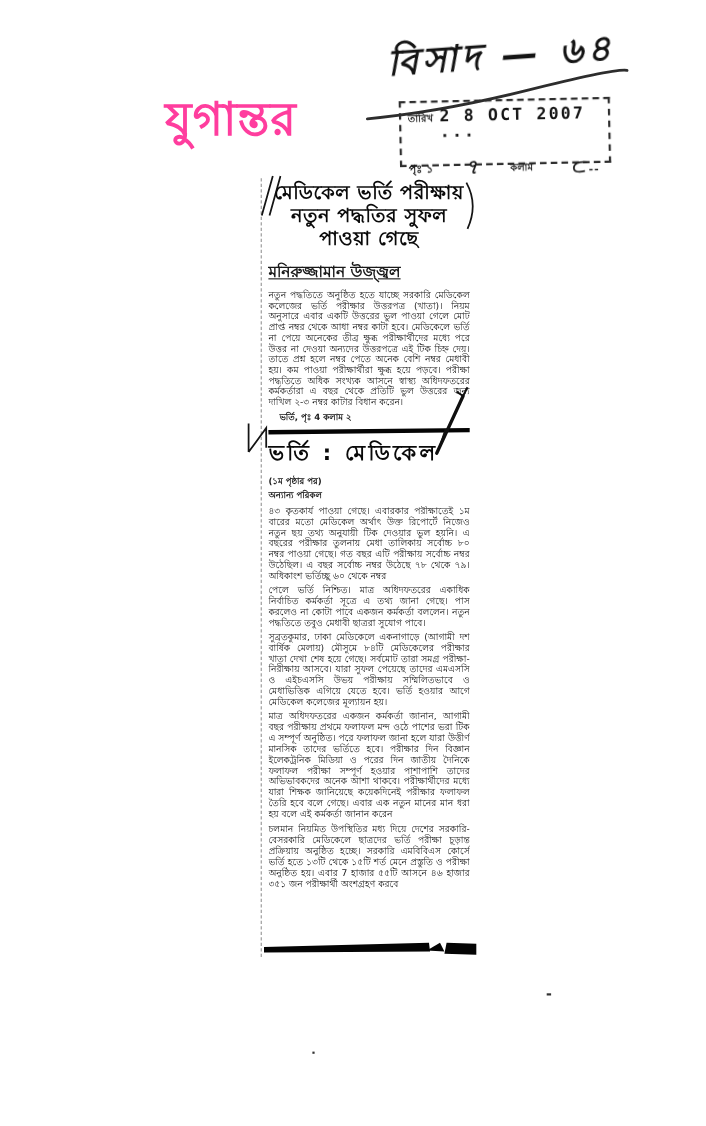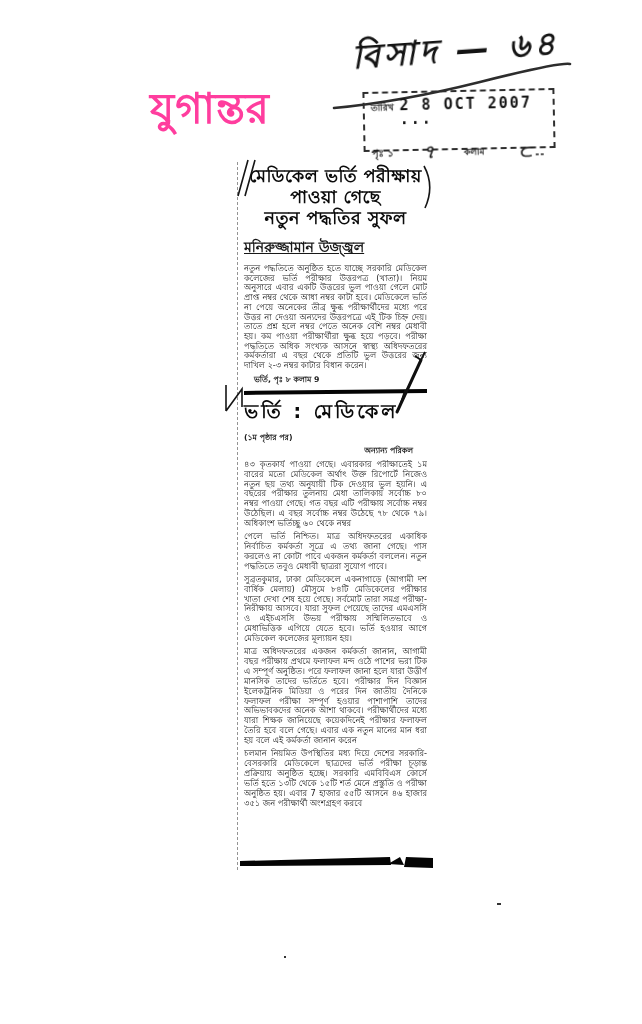--- a/index.html
+++ b/index.html
@@ -63,21 +63,21 @@
   }
   .rule{
     margin-top:4px;height:4px;background:#0a0a0a;transform:rotate(-.6deg);
   }
   .headline2{
     margin-top:3px;text-align:left;font-size:19px;font-weight:800;
     letter-spacing:3px;color:#0f0f0f;filter:blur(.25px);
   }
   .subhead{ text-align:left;font-size:7.8px;font-weight:700;
     color:#232323;filter:blur(.35px);margin-top:2px;}
-  .credit{ text-align:right;font-size:7.8px;font-weight:700;
+  .credit{ text-align:left;font-size:7.8px;font-weight:700;
     color:#232323;filter:blur(.35px);padding-right:14px;}
   .bodytext2{
     margin-top:3px;font-size:8.3px;line-height:9.9px;text-align:justify;
     color:#242424;filter:blur(.42px);max-height:402px;overflow:hidden;
   }
   .bodytext2 p{margin:0 0 3px 0;}
   .torn-bar{position:absolute;left:0;bottom:0;}
   .pen-mark-right{position:absolute;left:391px;top:350px;}
   .pen-mark-left{position:absolute;left:222px;top:383px;}
   .speck{position:absolute;background:#333;}
@@ -116,31 +116,31 @@
 
     <svg class="corner-slashes" width="22" height="40">
       <path d="M4,38 L14,2 M11,38 L21,2" stroke="#1a1a1a" stroke-width="1.6" fill="none"></path>
     </svg>
     <svg class="headline-curve" width="16" height="46">
       <path d="M3,2 Q14,22 4,44" stroke="#1a1a1a" stroke-width="1.6" fill="none"></path>
     </svg>
 
     <div class="headline">
       <div>মেডিকেল ভর্তি পরীক্ষায়</div>
+      <div>নতুন পদ্ধতির সুফল</div>
       <div>পাওয়া গেছে</div>
-      <div>নতুন পদ্ধতির সুফল</div>
     </div>
 
     <div class="byline">মনিরুজ্জামান উজ্জ্বল</div>
 
     <div class="bodytext">
       <p>নতুন পদ্ধতিতে অনুষ্ঠিত হতে যাচ্ছে সরকারি মেডিকেল কলেজের ভর্তি পরীক্ষার উত্তরপত্র (খাতা)। নিয়ম অনুসারে এবার একটি উত্তরের ভুল পাওয়া গেলে মোট প্রাপ্ত নম্বর থেকে আধা নম্বর কাটা হবে। মেডিকেলে ভর্তি না পেয়ে অনেকের তীব্র ক্ষুব্ধ পরীক্ষার্থীদের মধ্যে পরে উত্তর না দেওয়া অন্যদের উত্তরপত্রে এই টিক চিহ্ন দেয়। তাতে প্রশ্ন হলে নম্বর পেতে অনেক বেশি নম্বর মেধাবী হয়। কম পাওয়া পরীক্ষার্থীরা ক্ষুব্ধ হয়ে পড়বে। পরীক্ষা পদ্ধতিতে অধিক সংখ্যক আসনে স্বাস্থ্য অধিদফতরের কর্মকর্তারা এ বছর থেকে প্রতিটি ভুল উত্তরের জন্য দাখিল ২-৩ নম্বর কাটার বিধান করেন।</p>
     </div>
 
-    <div class="jumpline">ভর্তি, পৃঃ ৮ কলাম 9</div>
+    <div class="jumpline">ভর্তি, পৃঃ 4 কলাম ২</div>
 
     <div class="rule"></div>
 
     <div class="headline2">ভর্তি : মেডিকেল</div>
     <div class="subhead">(১ম পৃষ্ঠার পর)</div>
     <div class="credit">অন্যান্য পরিকল</div>
 
     <div class="bodytext2">
       <p>৪৩ কৃতকার্য পাওয়া গেছে। এবারকার পরীক্ষাতেই ১ম বারের মতো মেডিকেল অর্থাৎ উক্ত রিপোর্টে নিজেও নতুন ছয় তথ্য অনুযায়ী টিক দেওয়ার ভুল হয়নি। এ বছরের পরীক্ষার তুলনায় মেধা তালিকায় সর্বোচ্চ ৮০ নম্বর পাওয়া গেছে। গত বছর এটি পরীক্ষায় সর্বোচ্চ নম্বর উঠেছিল। এ বছর সর্বোচ্চ নম্বর উঠেছে ৭৮ থেকে ৭৯। অধিকাংশ ভর্তিচ্ছু ৬০ থেকে নম্বর</p>
       <p>পেলে ভর্তি নিশ্চিত। মাত্র অধিদফতরের একাধিক নির্বাচিত কর্মকর্তা সূত্রে এ তথ্য জানা গেছে। পাস করলেও না কোটা পাবে একজন কর্মকর্তা বললেন। নতুন পদ্ধতিতে তবুও মেধাবী ছাত্ররা সুযোগ পাবে।</p>

